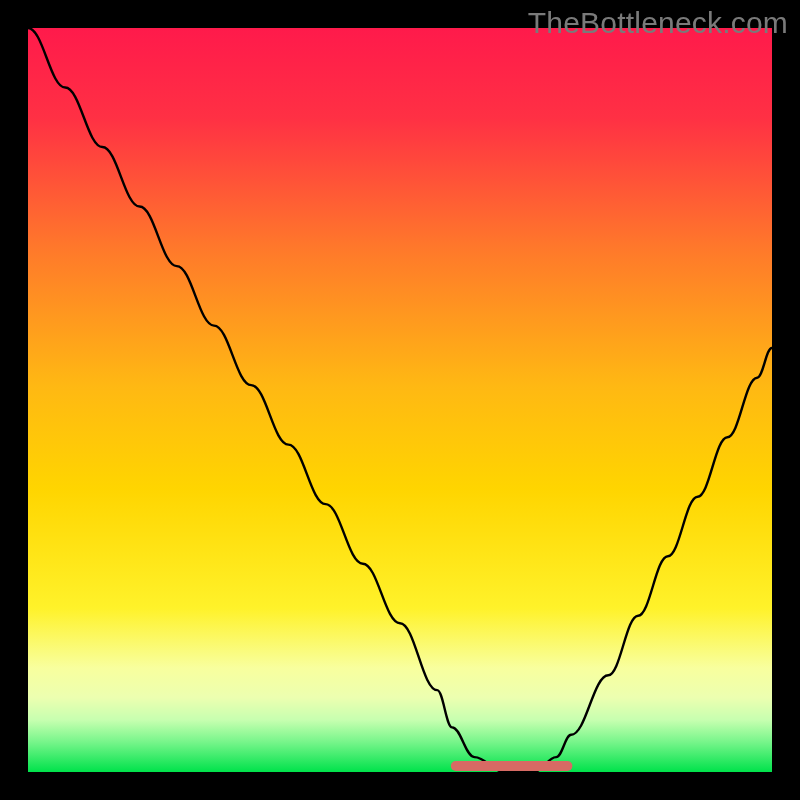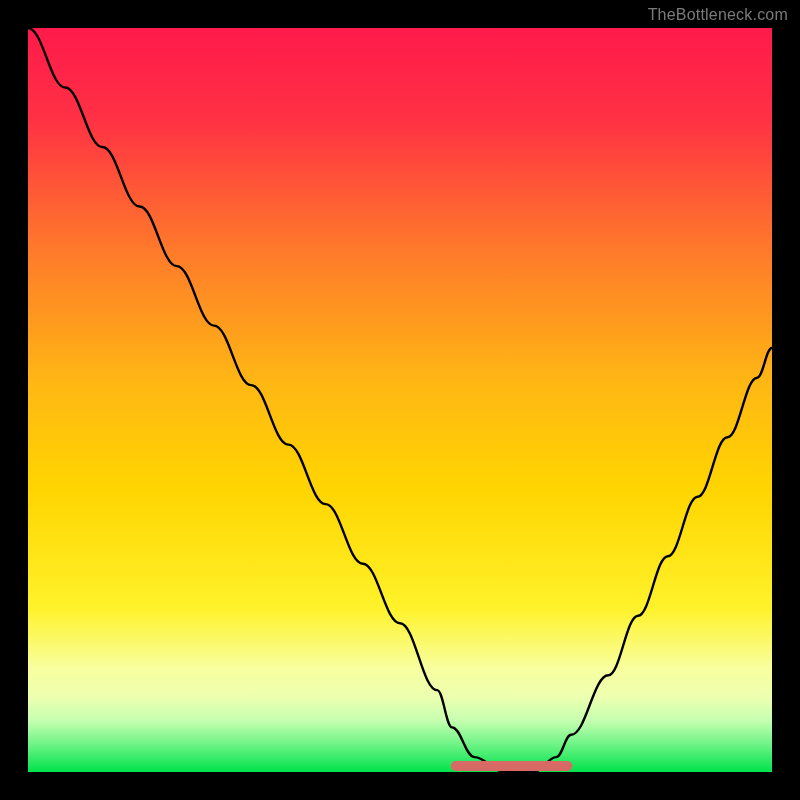--- a/index.html
+++ b/index.html
@@ -39,21 +39,21 @@
     left: 0;
     top: 0;
     width: 100%;
     height: 100%;
   }
   .watermark {
     position: absolute;
     top: 6px;
     right: 12px;
     color: #7a7a7a;
-    font-size: 16px;
+    font-size: 30px;
     letter-spacing: 0.2px;
     user-select: none;
   }
 </style>
 </head>
 <body>
 
 <div class="frame">
 
   <div class="plot-area">

